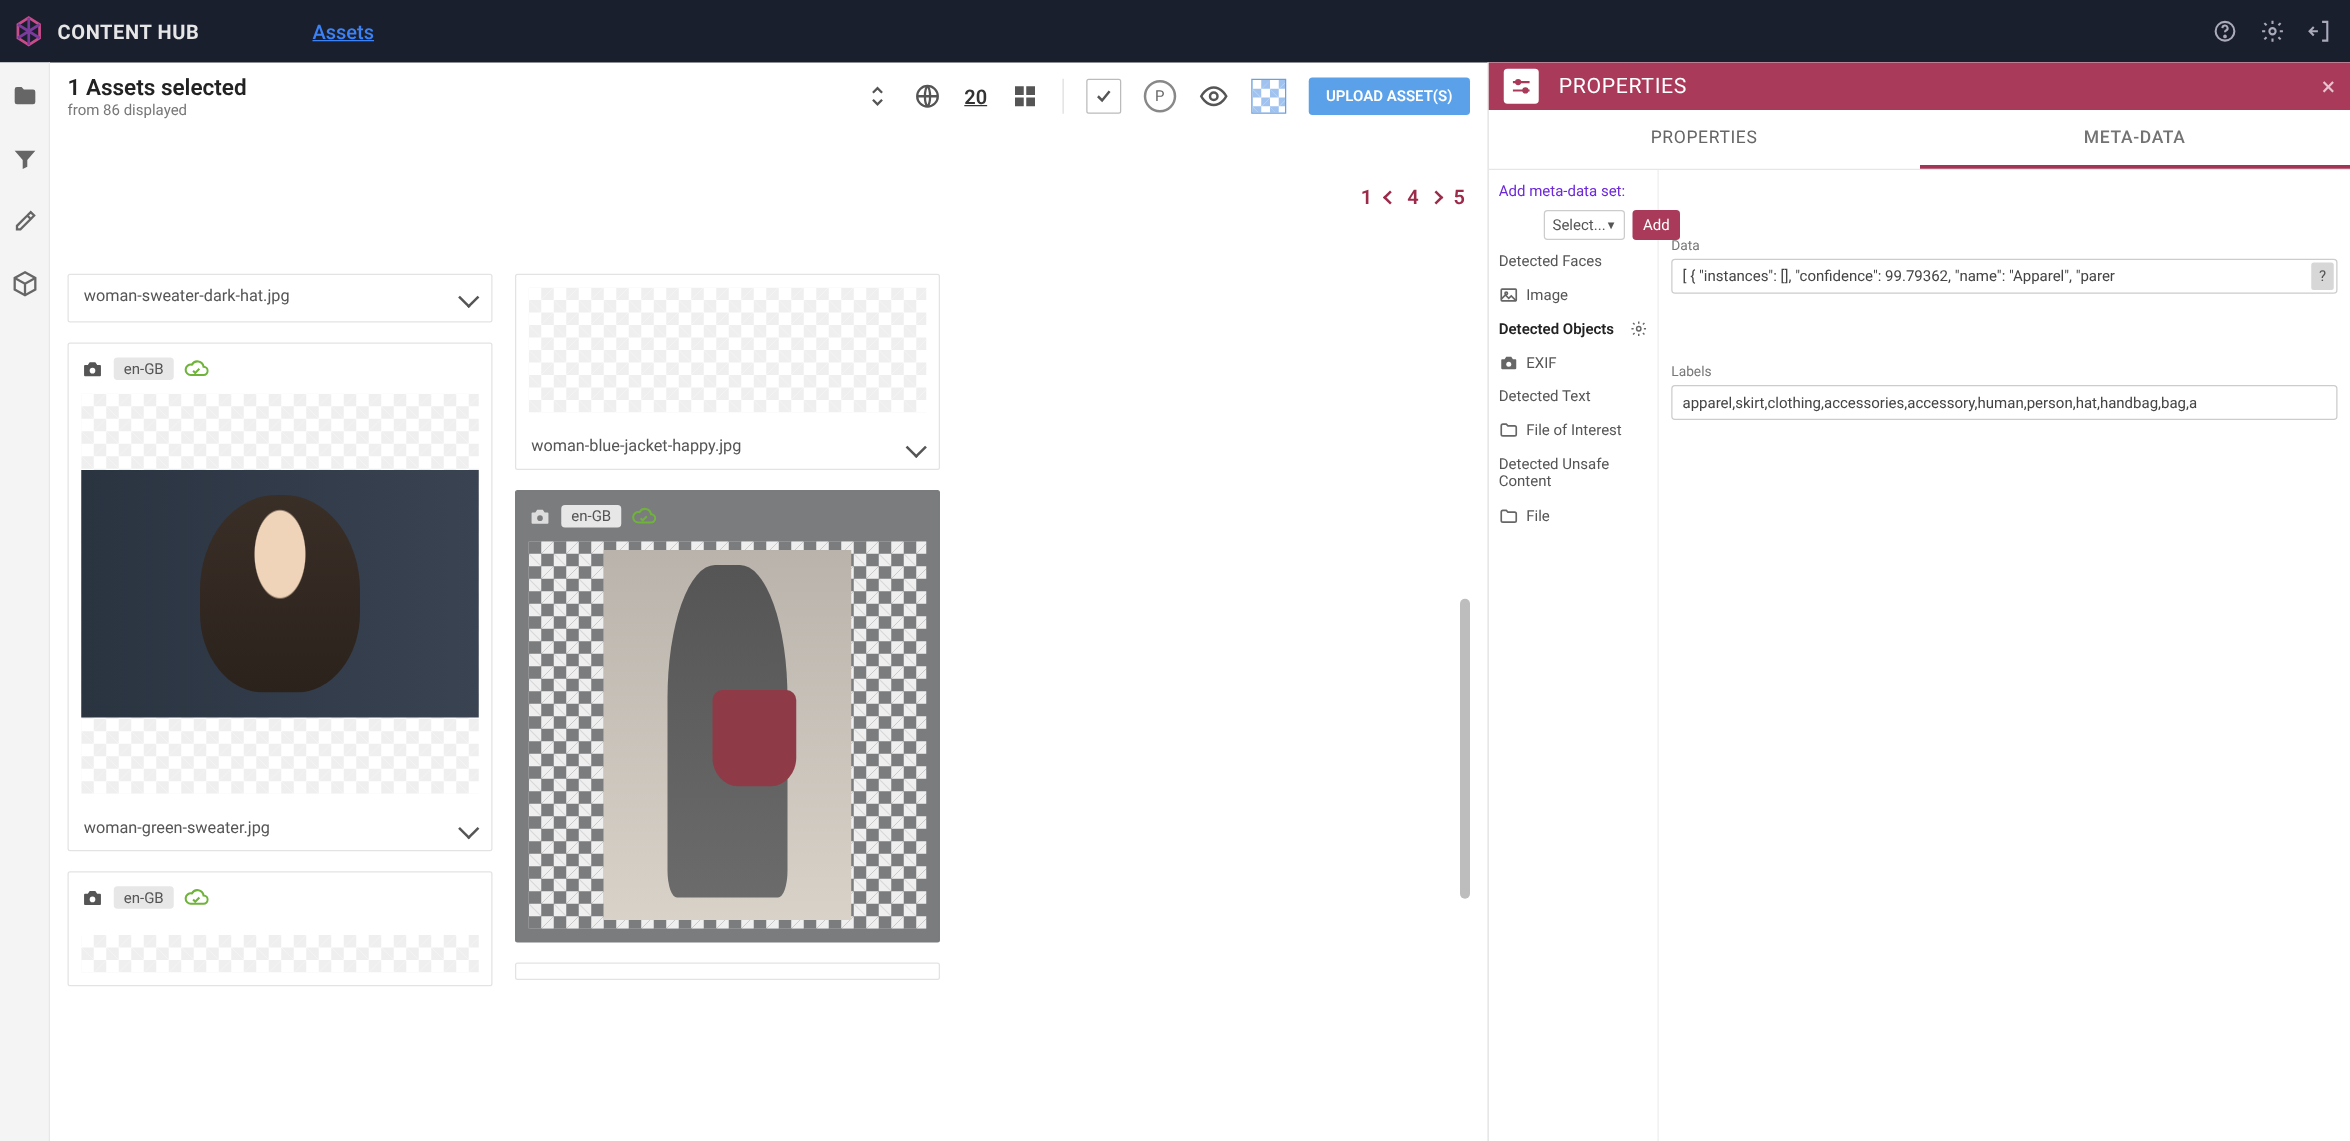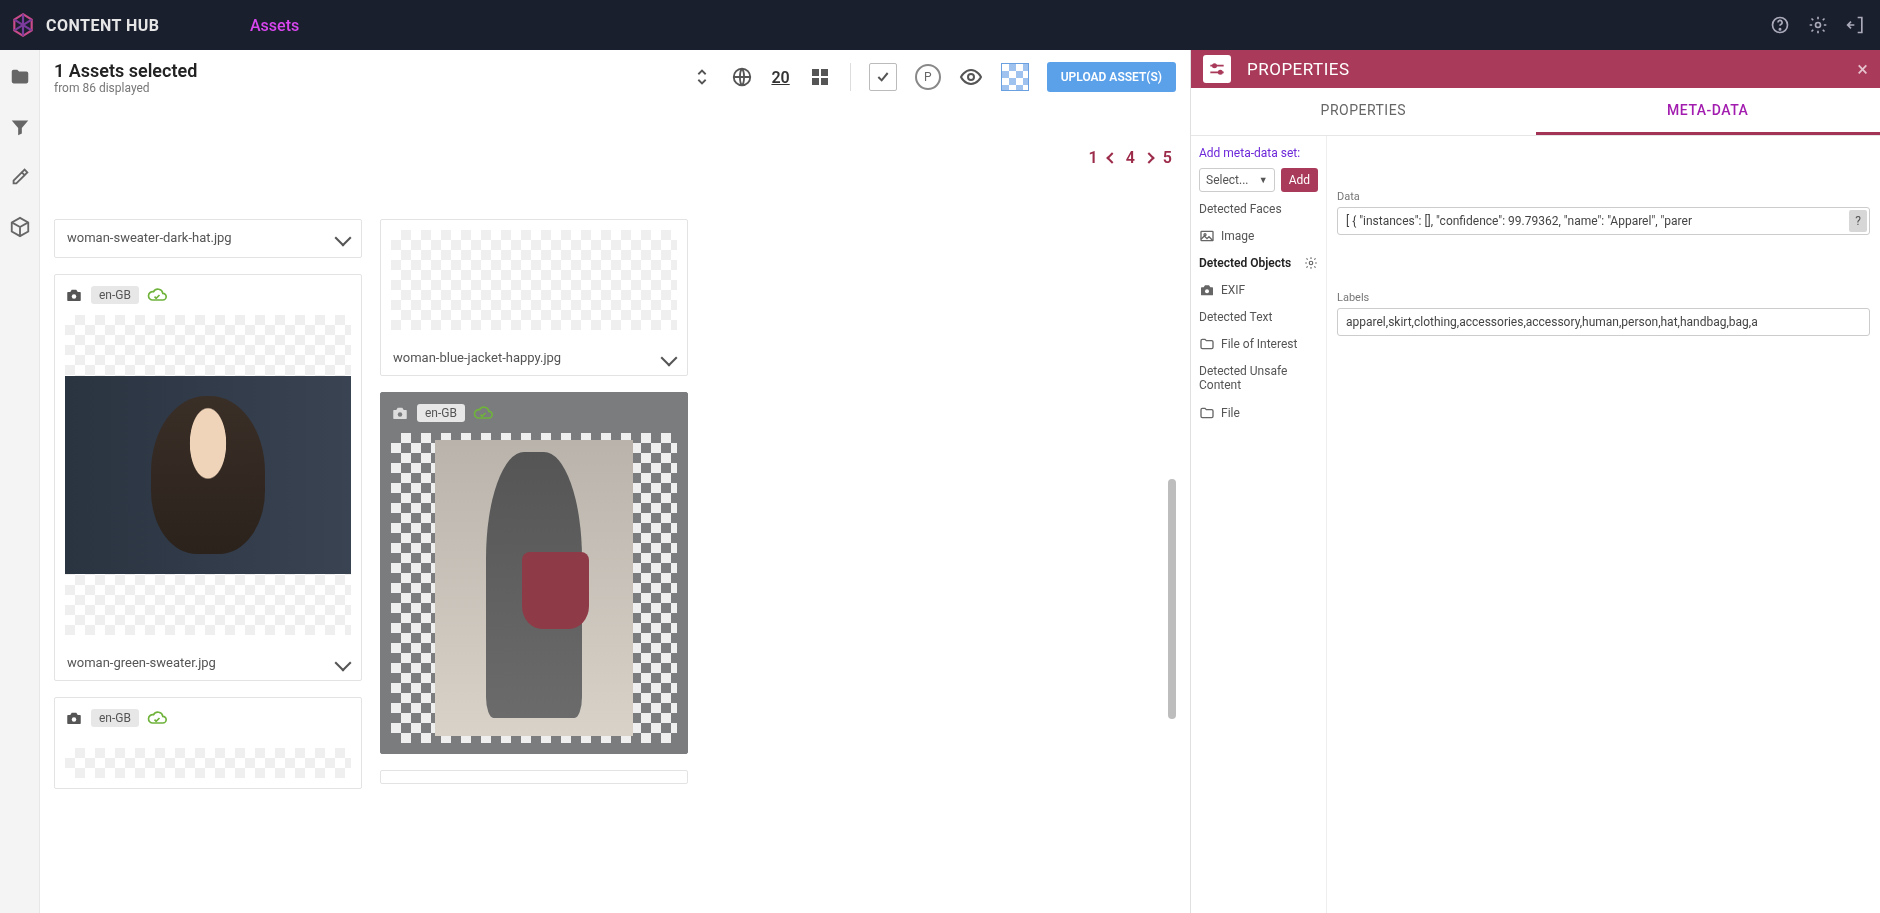--- a/index.html
+++ b/index.html
@@ -4,21 +4,21 @@
 <style>
 * { box-sizing: border-box; margin: 0; padding: 0; font-family: -apple-system, BlinkMacSystemFont, "Segoe UI", Roboto, Arial, sans-serif; }
 html, body { width: 100%; height: 100%; overflow: hidden; }
 body { display: flex; flex-direction: column; background: #fff; }
 
 
 .topbar { height: 50px; display: flex; align-items: stretch; background: #1a1f2e; color: #fff; }
 .logo-area { width: 236px; display: flex; align-items: center; padding-left: 10px; gap: 10px; }
 .logo-icon { width: 26px; height: 26px; }
 .brand { font-size: 16px; font-weight: 700; letter-spacing: 0.5px; color: #e6e6e6; }
-.page-title-area { flex: 1; display: flex; align-items: center; padding-left: 14px; font-size: 16px; font-weight: 500; color: #d946ef; }
+.page-title-area { flex: 1; display: flex; align-items: center; padding-left: 14px; font-size: 16px; font-weight: 500; color: #3b82f6; text-decoration: underline; }
 .top-icons { display: flex; align-items: center; gap: 18px; padding-right: 14px; color: #aab; }
 .top-icons .ic { width: 20px; height: 20px; cursor: pointer; }
 
 
 .main { flex: 1; display: flex; min-height: 0; }
 .left-rail { width: 40px; background: #f4f4f4; border-right: 1px solid #e7e7e7; display: flex; flex-direction: column; align-items: center; padding-top: 16px; gap: 28px; }
 .left-rail .ric { width: 22px; height: 22px; color: #666; cursor: pointer; }
 
 .content { flex: 1; display: flex; flex-direction: column; min-width: 0; gap: 40px; }
 .toolbar { height: 54px; display: flex; align-items: center; padding: 0 14px 0 14px; gap: 14px; }
@@ -33,21 +33,21 @@
 .circle-btn { width:26px; height:26px; border:2px solid #888; border-radius:50%; display:flex; align-items:center; justify-content:center; font-size:12px; color:#666; cursor:pointer; }
 .eye-ic, .grid-ic { width:24px; height:24px; color:#555; cursor:pointer; }
 .checker-btn { width:28px; height:28px; background-image: linear-gradient(45deg,#9fc2ef 25%,transparent 25%),linear-gradient(-45deg,#9fc2ef 25%,transparent 25%),linear-gradient(45deg,transparent 75%,#9fc2ef 75%),linear-gradient(-45deg,transparent 75%,#9fc2ef 75%); background-size:14px 14px; background-position:0 0,0 7px,7px -7px,-7px 0; border:1px solid #6aa0e0; cursor:pointer;}
 .upload-btn { background:#5ba1ea; color:#fff; border:none; padding:8px 14px; font-size:12px; font-weight:600; border-radius:3px; cursor:pointer; }
 
 .pager { display:flex; justify-content:flex-end; align-items:center; gap:10px; padding: 4px 18px 8px; font-size:16px; font-weight:600; color:#9c2b4a; }
 .pager .pg { cursor:pointer; }
 .pager .arrow { width:8px; height:8px; border-top:2px solid #9c2b4a; border-right:2px solid #9c2b4a; display:inline-block; }
 
 .asset-area { flex:1; overflow:auto; padding: 4px 14px 14px; display:flex; gap:18px; align-items:flex-start; }
-.col { display:flex; flex-direction:column; gap:16px; width: 308px; }
+.col { display:flex; flex-direction:column; gap:16px; width: 340px; }
 .card { border:1px solid #e3e3e3; background:#fff; border-radius:2px; overflow:hidden; }
 .card.selected { background:#7a7c7e; border-color:#7a7c7e; }
 .card-hdr { display:flex; align-items:center; gap:8px; padding:10px 10px 0; }
 .cam-ic { width:18px; height:18px; color:#555; }
 .card.selected .cam-ic { color:#ddd; }
 .locale-badge { background:#e7e7e7; color:#555; font-size:12px; padding:2px 8px; border-radius:3px; }
 .cloud-ic { width:20px; height:20px; color:#6fb33b; }
 .thumb-wrap { padding:10px; }
 .thumb { width:100%; background-image: linear-gradient(45deg,#efefef 25%,transparent 25%),linear-gradient(-45deg,#efefef 25%,transparent 25%),linear-gradient(45deg,transparent 75%,#efefef 75%),linear-gradient(-45deg,transparent 75%,#efefef 75%); background-size:20px 20px; background-position:0 0,0 10px,10px -10px,-10px 0; display:flex; align-items:center; justify-content:center; }
 .card-footer { display:flex; align-items:center; justify-content:space-between; padding:10px 12px; font-size:13px; color:#555; }
@@ -66,25 +66,25 @@
 .asset-right-pad { flex:1; display:flex; }
 
 
 .props { width: 690px; display:flex; flex-direction:column; background:#fff; border-left:1px solid #e0e0e0; }
 .props-hdr { height:38px; background:#a93a5a; color:#fff; display:flex; align-items:center; padding:0 12px; gap:16px; }
 .props-hdr .settings-ic { width:28px; height:28px; background:#fff; border-radius:3px; display:flex; align-items:center; justify-content:center; }
 .props-title { font-size:17px; letter-spacing:0.5px; font-weight:400; }
 .props-close { margin-left:auto; cursor:pointer; font-size:20px; color:#e6c4cf; }
 .tabs { display:flex; border-bottom:1px solid #e6e6e6; }
 .tab { flex:1; text-align:center; padding:14px 4px; font-size:14px; letter-spacing:0.5px; color:#666; cursor:pointer; }
-.tab.active { color:#a21caf; border-bottom:3px solid #a33455; font-weight:500; }
+.tab.active { color:#737373; border-bottom:3px solid #a33455; font-weight:500; }
 .props-body { flex:1; display:flex; min-height:0; }
 .meta-left { width:136px; border-right:1px solid #eee; padding:10px 8px; font-size:12px; color:#555; display:flex; flex-direction:column; gap:8px; }
 .meta-left .lbl { color:#6d28d9; }
-.meta-left .sel-row { display:flex; gap:6px; }
+.meta-left .sel-row { display:flex; gap:6px;margin-left:36px; }
 .select-box { flex:1; border:1px solid #ccc; border-radius:3px; padding:4px 6px; font-size:12px; background:#fff; display:flex; align-items:center; justify-content:space-between; cursor:pointer;}
 .add-btn { background:#a93a5a; color:#fff; border:none; padding:4px 8px; border-radius:3px; font-size:12px; cursor:pointer;}
 .meta-item { display:flex; align-items:center; gap:6px; cursor:pointer; padding:2px 0;}
 .meta-item.active { font-weight:600; color:#222; }
 .meta-item .mi-ic { width:16px; height:16px; color:#666; }
 .gear-inline { margin-left:auto; width:14px; height:14px; color:#666; }
 .meta-right { flex:1; padding:10px 10px; overflow:hidden; }
 .field-lbl { font-size:11px; color:#777; margin-bottom:4px;margin-top:44px; }
 .field-box { width:100%; border:1px solid #ccc; border-radius:3px; padding:6px 8px; font-size:12px; color:#444; white-space:nowrap; overflow:hidden; text-overflow:clip; position:relative; }
 .help-badge { position:absolute; right:2px; top:2px; bottom:2px; width:18px; background:#d7d7d7; color:#555; display:flex; align-items:center; justify-content:center; font-size:12px; border-radius:2px; cursor:pointer;}

